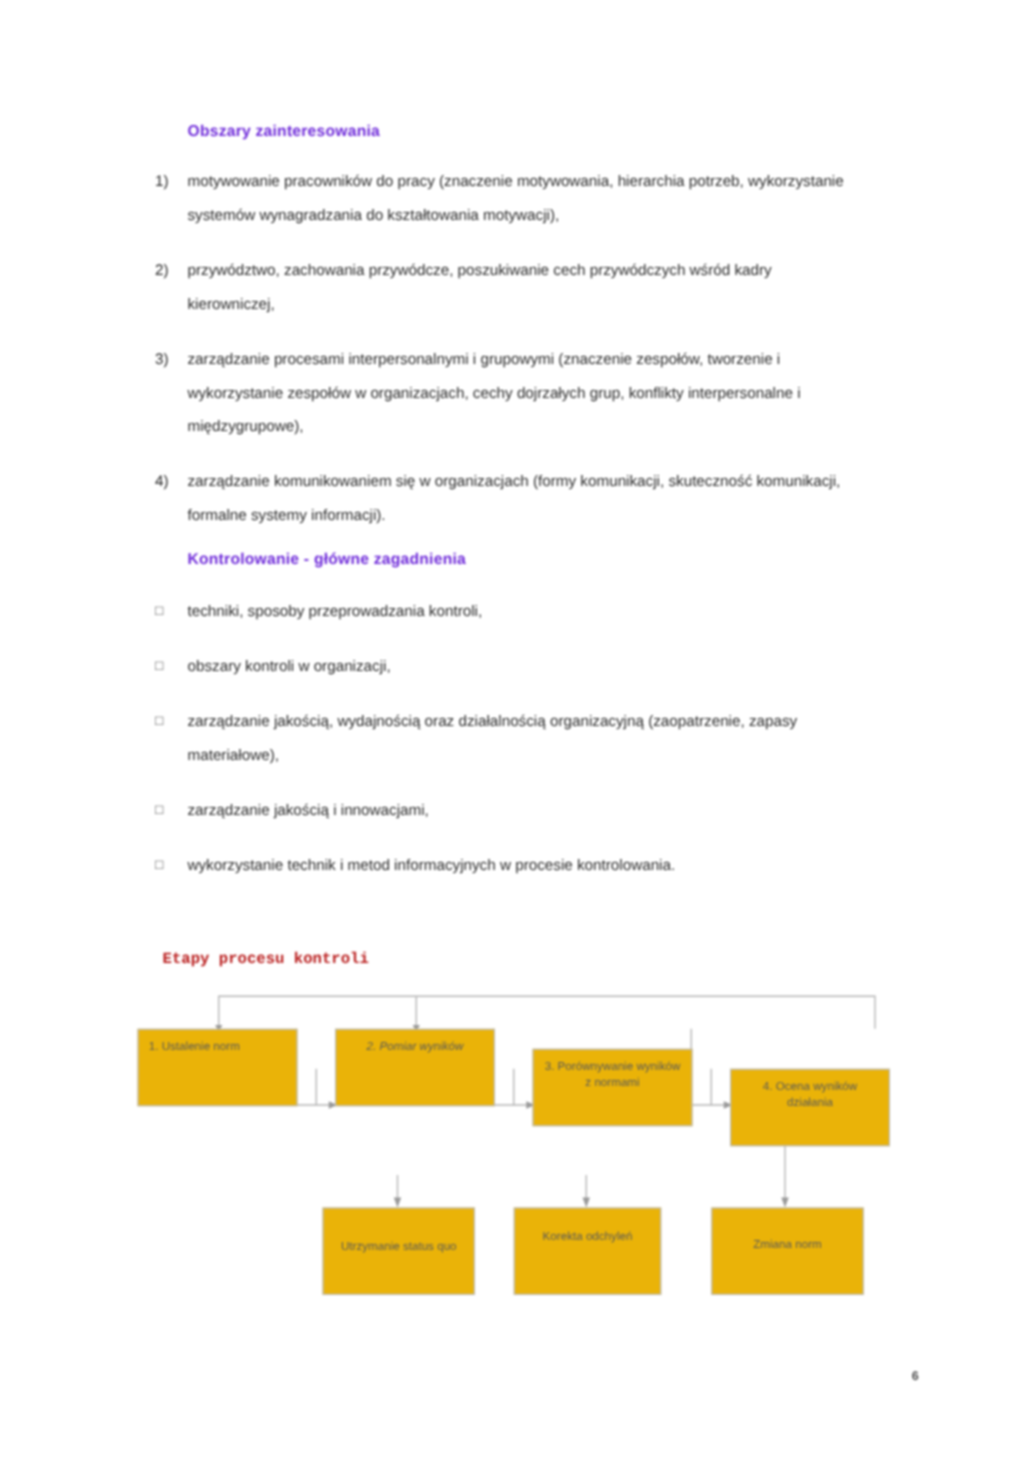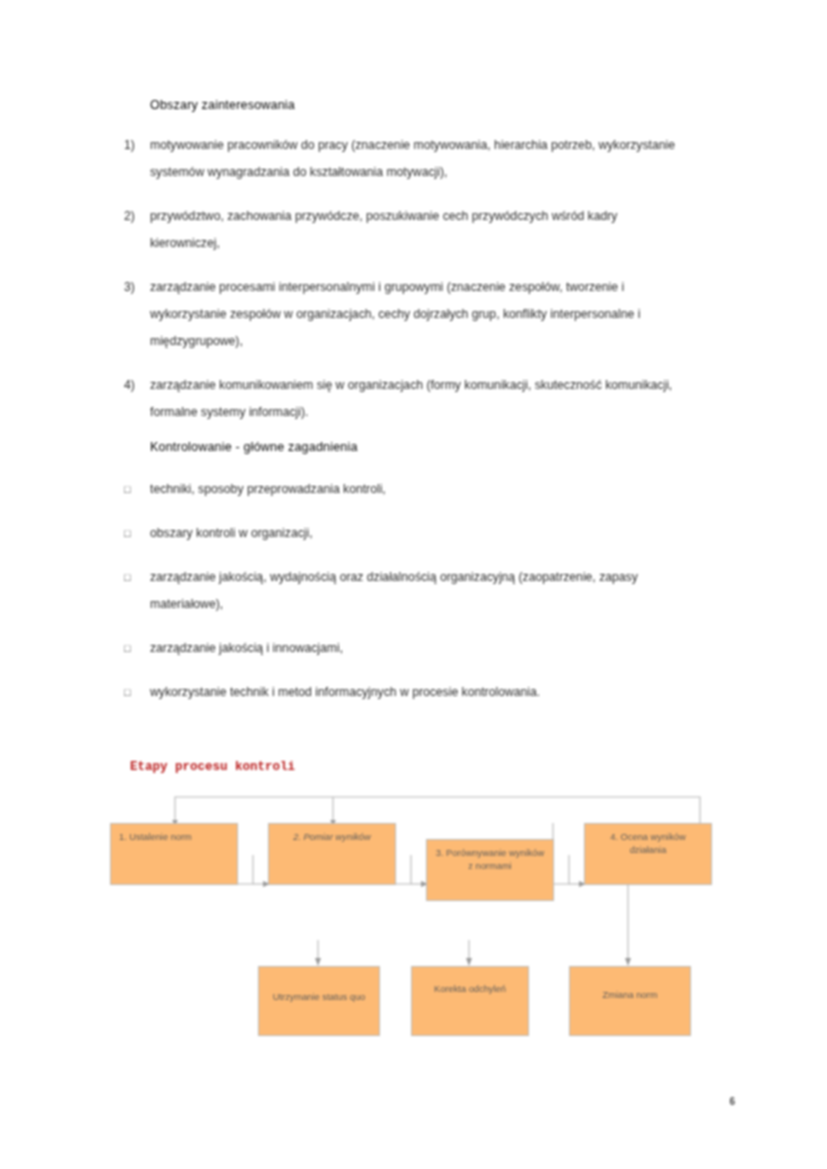--- a/index.html
+++ b/index.html
@@ -18,24 +18,24 @@
     overflow: hidden;
     
     filter: blur(0.9px);
     -webkit-filter: blur(0.9px);
   }
 
   
   .section-heading {
     position: absolute;
     font-family: "Liberation Sans", sans-serif;
-    font-weight: normal;
+    font-weight: bold;
     font-size: 12.5px;
     letter-spacing: 0.2px;
-    color: #000000;
+    color: #6d28d9;
     white-space: nowrap;
   }
 
   .list {
     position: absolute;
     color: #2a2a2a;
     font-family: "Liberation Sans", sans-serif;
     font-size: 12.2px;
     line-height: 27px;
   }
@@ -77,21 +77,21 @@
     font-weight: bold;
     font-size: 12.5px;
     color: #b91c1c;
     white-space: nowrap;
     margin-left: 33px;
   }
 
   .box {
     position: absolute;
     border: 1px solid #b9b9b9;
-    background: #fdba74;
+    background: #eab308;
     box-sizing: border-box;
     font-family: "Liberation Sans", sans-serif;
     font-size: 9.3px;
     line-height: 13px;
     color: #5a5a5a;
     padding: 7px 8px 0 8px;
     text-align: center;
   }
   .box.left-align { text-align: left; }
 
@@ -203,21 +203,21 @@
   </div>
 
   <div class="box" style="left:268px; top:823px; width:128px; height:62px;font-style:italic;">
     <span>2. Pomiar wyników</span>
   </div>
 
   <div class="box" style="left:426px; top:823px; width:128px; height:62px;margin-top:16px;">
     <span>3. Porównywanie wyników z normami</span>
   </div>
 
-  <div class="box" style="left:584px; top:823px; width:128px; height:62px;">
+  <div class="box" style="left:584px; top:855px; width:128px; height:62px;">
     <span>4. Ocena wyników działania</span>
   </div>
 
   <div class="box" style="left:258px; top:966px; width:122px; height:70px; padding-top:24px;">
     <span>Utrzymanie status quo</span>
   </div>
 
   <div class="box" style="left:411px; top:966px; width:118px; height:70px; padding-top:16px;">
     <span>Korekta odchyleń</span>
   </div>

